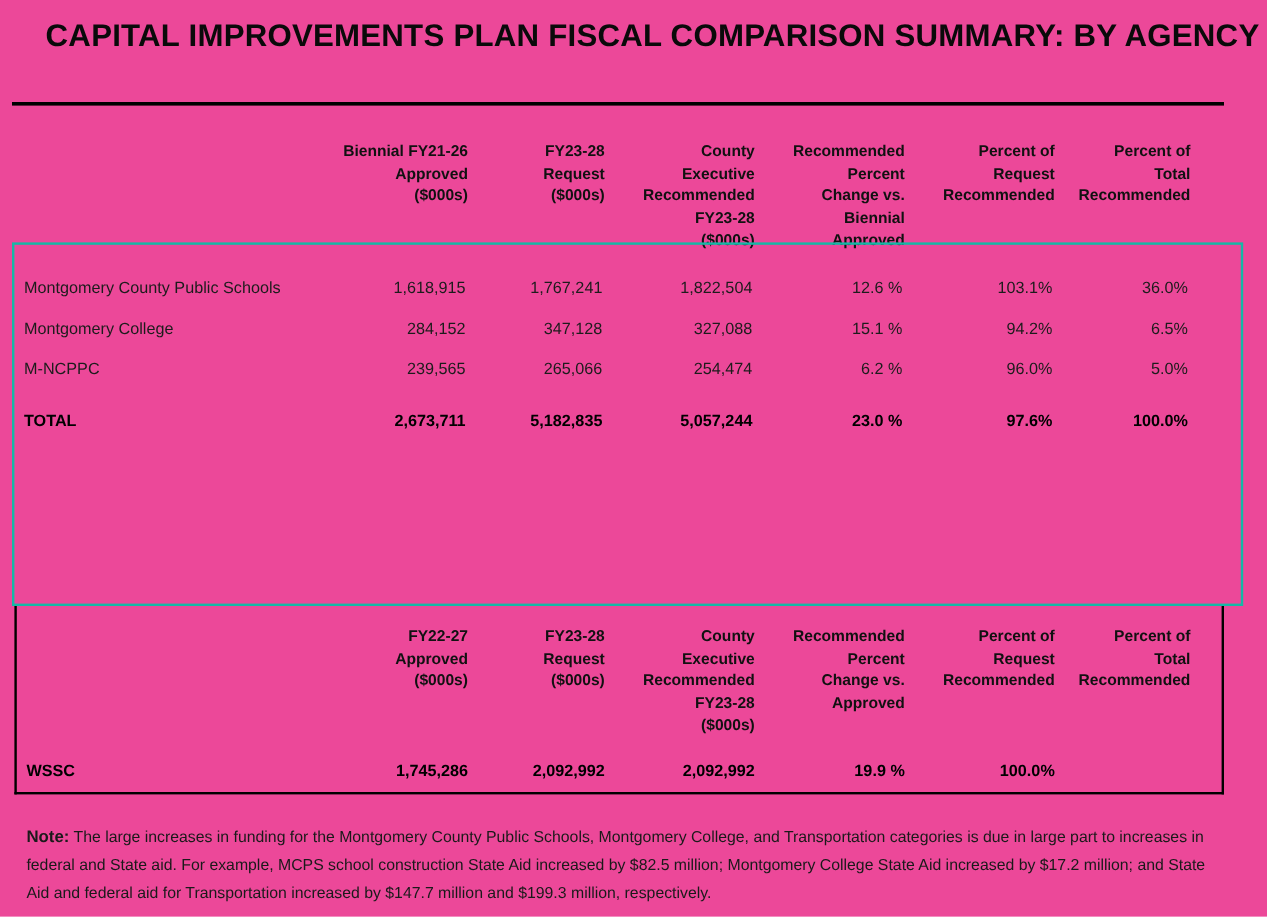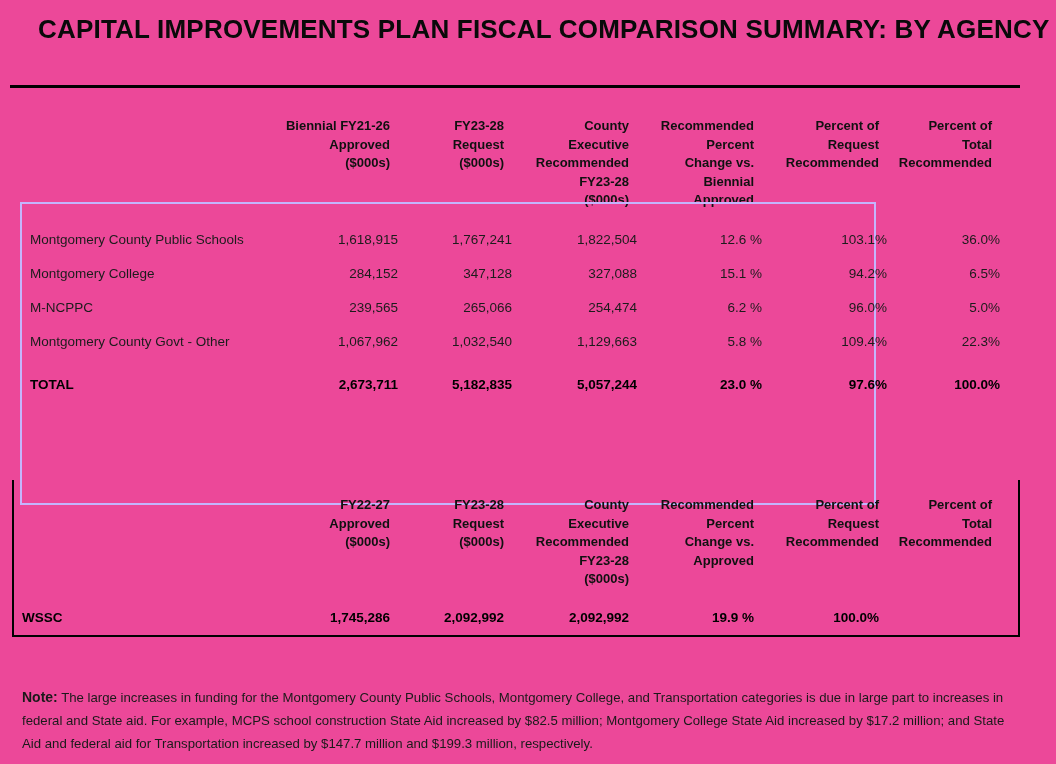--- a/index.html
+++ b/index.html
@@ -68,37 +68,37 @@
 
   .header1-wrap {
     position: absolute;
     top: 117px;
     left: 14px;
     width: 1004px;
   }
   .box1 {
     position: absolute;
     top: 202px;
-    left: 20px;
-    width: 856px;
+    left: 10px;
+    width: 1026px;
     height: 303px;
-    border: 2px solid #c4b5fd;
+    border: 2px solid #14b8a6;
   }
   .box1 table.grid { margin-top: 18px; }
   .data-row td { height: 34px; }
   .total-row td {
     height: 42px;
     font-weight: bold;
     vertical-align: bottom;
     padding-bottom: 8px;
     color: #000;
   }
   .box2 {
     position: absolute;
-    top: 480px;
+    top: 505px;
     left: 12px;
     width: 1008px;
     height: 157px;
     border: 2px solid #000;
     border-top: none;
   }
   .box2 table.hdr { margin-top: 16px; }
   .wssc-row td {
     height: 40px;
     font-weight: bold;
@@ -199,29 +199,20 @@
       </tr>
       <tr class="data-row">
         <td class="agency-cell">M-NCPPC</td>
         <td>239,565</td>
         <td>265,066</td>
         <td>254,474</td>
         <td>6.2 %</td>
         <td>96.0%</td>
         <td class="last-col">5.0%</td>
       </tr>
-      <tr class="data-row">
-        <td class="agency-cell">Montgomery County Govt - Other</td>
-        <td>1,067,962</td>
-        <td>1,032,540</td>
-        <td>1,129,663</td>
-        <td>5.8 %</td>
-        <td>109.4%</td>
-        <td class="last-col">22.3%</td>
-      </tr>
       <tr class="total-row">
         <td class="agency-cell">TOTAL</td>
         <td>2,673,711</td>
         <td>5,182,835</td>
         <td>5,057,244</td>
         <td>23.0 %</td>
         <td>97.6%</td>
         <td class="last-col">100.0%</td>
       </tr>
     </tbody>

